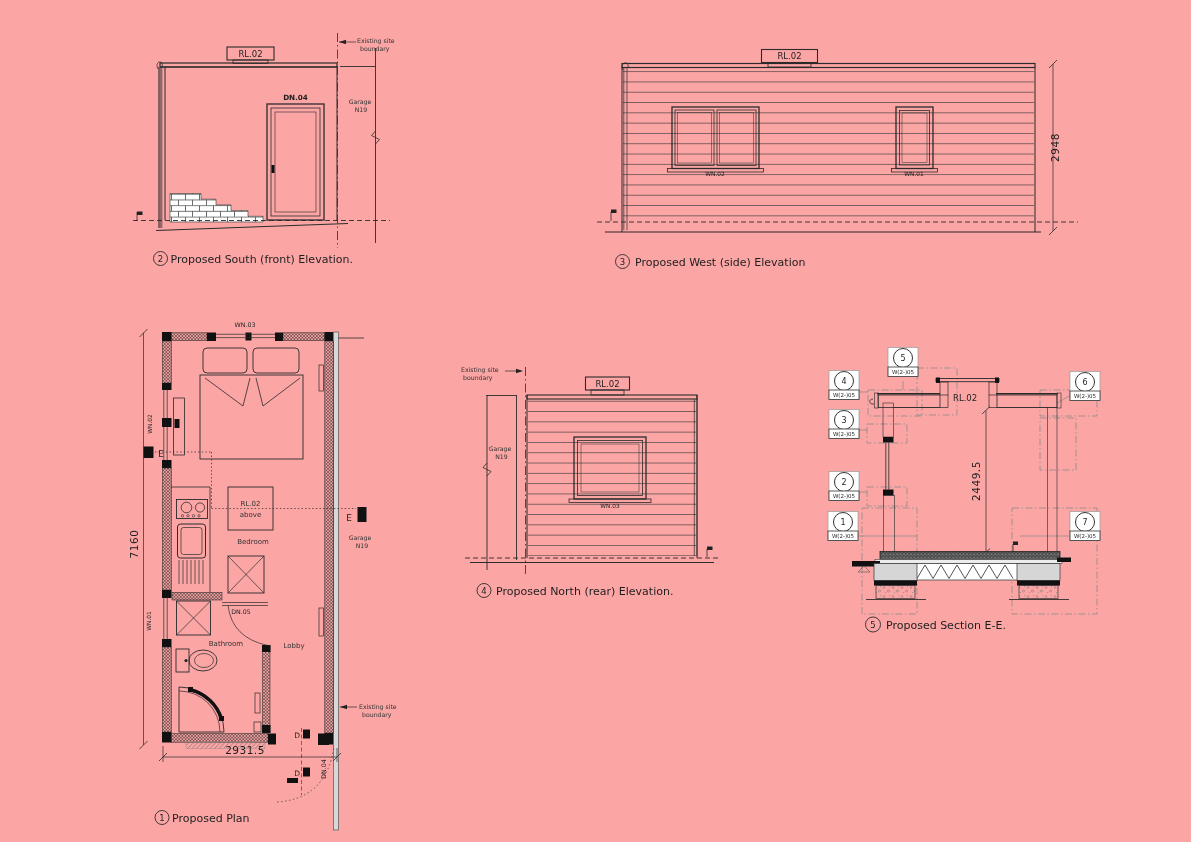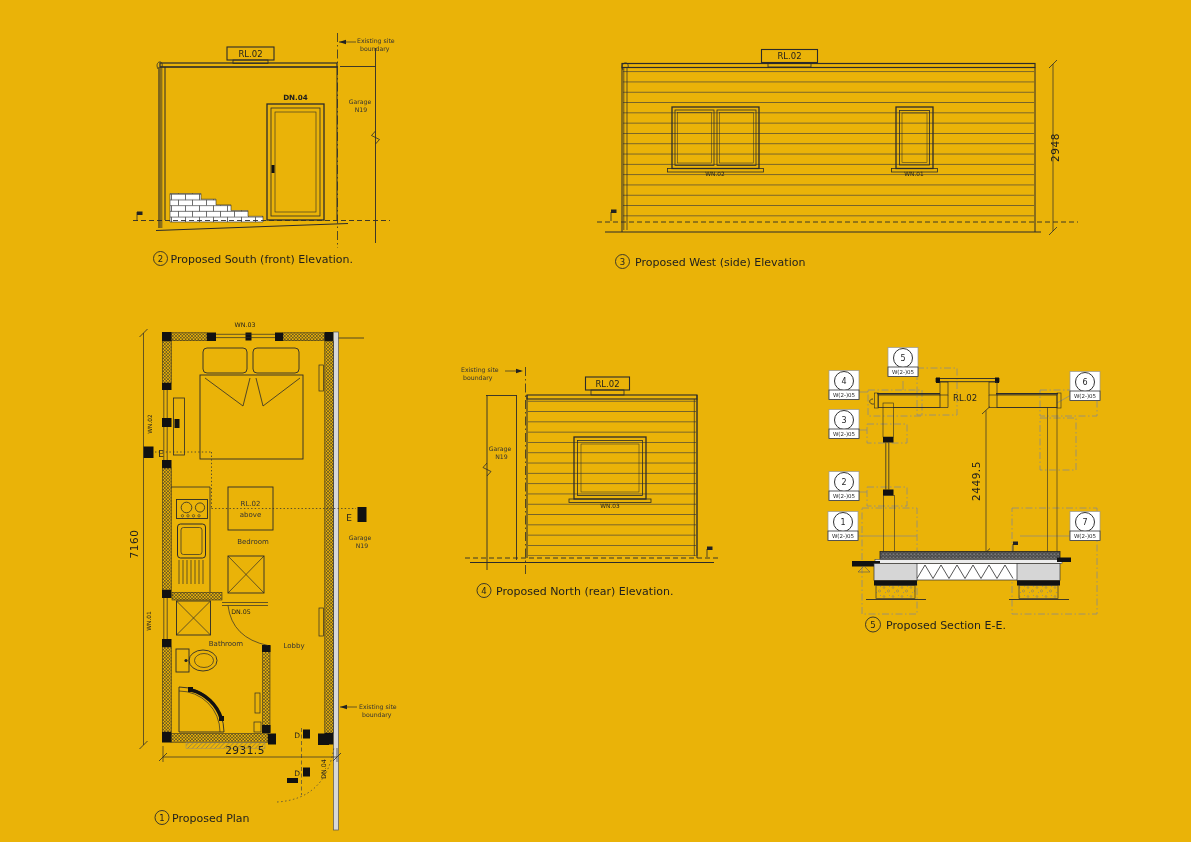--- a/index.html
+++ b/index.html
@@ -1,16 +1,16 @@
 <!DOCTYPE html>
 <html><head>
 <meta charset="utf-8">
 <style>
   html,body{margin:0;padding:0;background:#fff;}
-  .page{width:1191px;height:842px;background:#eab308;position:relative;overflow:hidden;}
+  .page{width:1191px;height:842px;background:#fca5a5;position:relative;overflow:hidden;}
   svg{display:block;}
   text{font-family:"DejaVu Sans","Liberation Sans",sans-serif;fill:#1e1e1e;}
   .cap{font-size:11px;}
   .capnum{font-size:8.5px;}
   .dim{font-size:10.5px;letter-spacing:0.5px;}
   .rl{font-size:8.5px;}
   .lbl{font-size:6.3px;}
   .lbl2{font-size:5.8px;}
   .room{font-size:7px;fill:#333;}
   .tiny{font-size:6.2px;fill:#333;}

